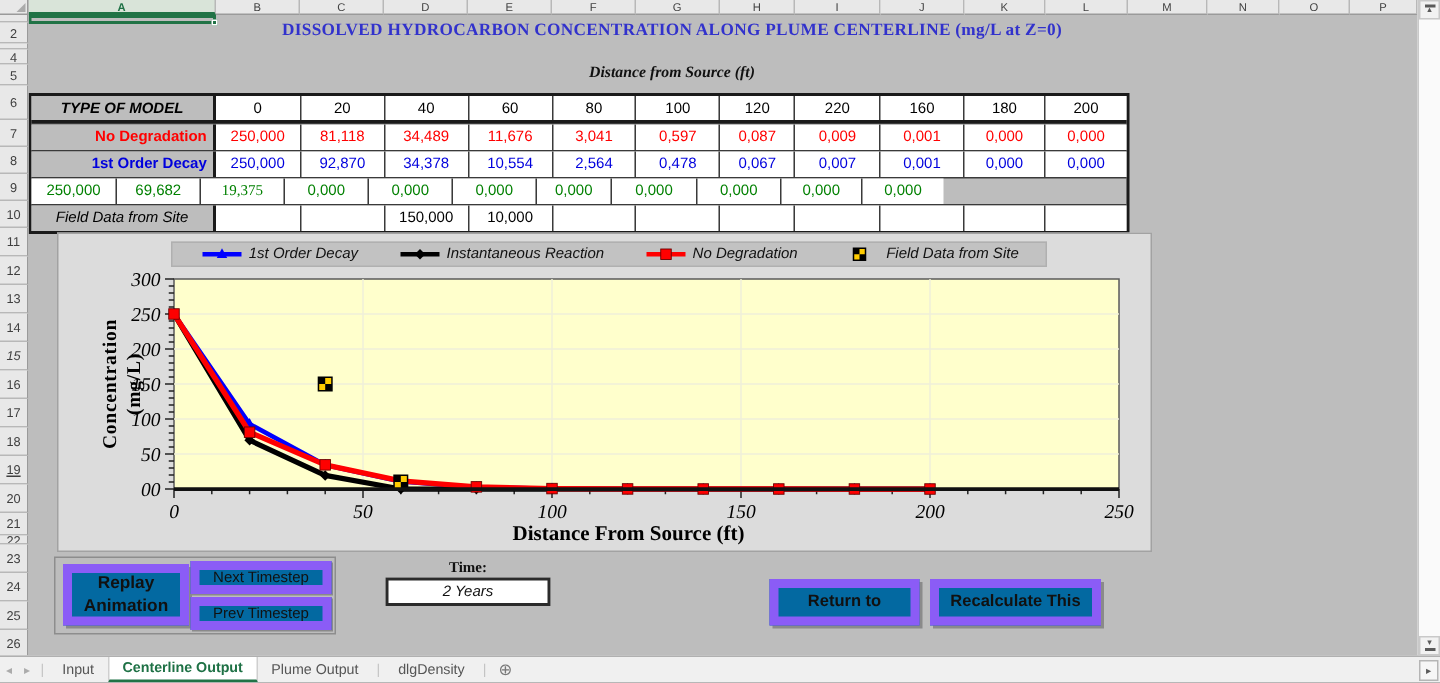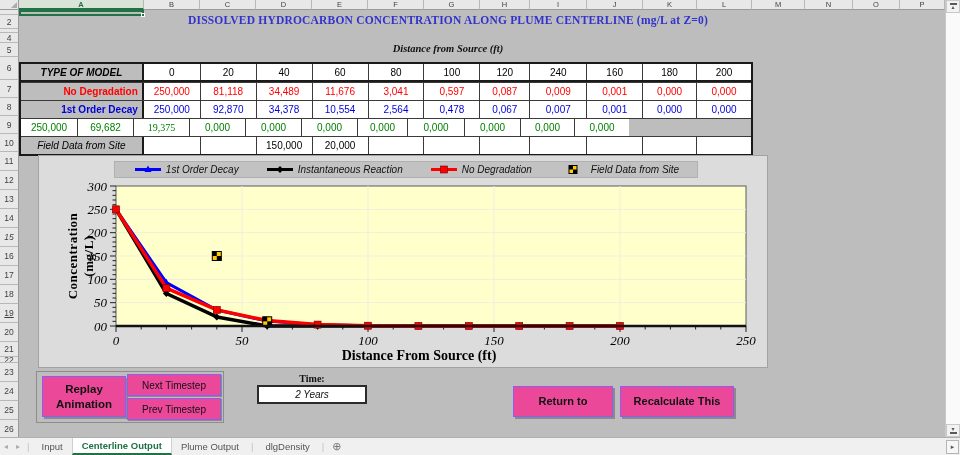--- a/index.html
+++ b/index.html
@@ -49,21 +49,21 @@
   #plot-svg { position:absolute; left:0; top:0; }
   #legend { position:absolute; left:75px; top:5px; width:584px; height:17px; background:#c2c2c2;
             border:1px solid #b0b0b0; display:flex; align-items:center; justify-content:center; gap:26px;
             font:italic 10px "Liberation Sans",sans-serif; color:#111; }
   .li { display:flex; align-items:center; gap:3px; white-space:nowrap; }
   #ylabel { position:absolute; left:-40px; top:83px; width:164px; height:34px; transform:rotate(-90deg);
             display:flex; flex-direction:column; align-items:center; justify-content:center;
             font:bold 13px "Liberation Serif",serif; line-height:16px; color:#000; letter-spacing:.5px; }
 
   
-  .btn3d { position:absolute; background:#ec4899; border:1px solid #8b5cf6; box-shadow:2px 2px 0 #8a8a8a;
+  .btn3d { position:absolute; background:#0369a1; border:6px solid #8b5cf6; box-shadow:2px 2px 0 #8a8a8a;
            display:flex; align-items:center; justify-content:center; text-align:center;
            font:bold 11px "Liberation Sans",sans-serif; color:#111; cursor:default; line-height:1.25; }
   .btn3d.small { font:10px "Liberation Sans",sans-serif; box-shadow:1px 1px 0 #8a8a8a; }
   #btn-frame { position:absolute; left:17px; top:361px; width:188px; height:52px; border:1px solid #8d8d8d; }
   #btn-replay { left:23px; top:366px; width:84px; height:41px; padding:0 8px; font-size:11.5px; }
   #btn-next  { left:108px; top:364px; width:94px; height:22px; }
   #btn-prev  { left:108px; top:388px; width:94px; height:22px; }
   #time-label { position:absolute; left:238px; top:363px; width:110px; text-align:center;
                 font:bold 10px "Liberation Serif",serif; color:#111; }
   #time-box { position:absolute; left:238px; top:375px; width:110px; height:19px; background:#fff;
@@ -160,21 +160,21 @@
     <div id="model-table">
         <div class="trow hdr">
           <div class="tc lab ctr" style="font-weight: bold; font-style: italic;">TYPE OF MODEL</div>
           <div class="tc val first" style="width: 56px;">0</div>
           <div class="tc val" style="width: 56px;">20</div>
           <div class="tc val" style="width: 56px;">40</div>
           <div class="tc val" style="width: 56px;">60</div>
           <div class="tc val" style="width: 56px;">80</div>
           <div class="tc val" style="width: 56px;">100</div>
           <div class="tc val" style="width: 50px;">120</div>
-          <div class="tc val" style="width: 57px;">240</div>
+          <div class="tc val" style="width: 57px;">220</div>
           <div class="tc val" style="width: 56px;">160</div>
           <div class="tc val" style="width: 54px;">180</div>
           <div class="tc val" style="width: 55px;">200</div>
         </div>
         <div class="trow">
           <div class="tc lab" style="color: rgb(255, 0, 0); font-weight: bold;">No Degradation</div>
           <div class="tc val first" style="width: 56px; color: rgb(255, 0, 0);">250,000</div>
           <div class="tc val" style="width: 56px; color: rgb(255, 0, 0);">81,118</div>
           <div class="tc val" style="width: 56px; color: rgb(255, 0, 0);">34,489</div>
           <div class="tc val" style="width: 56px; color: rgb(255, 0, 0);">11,676</div>
@@ -211,21 +211,21 @@
           <div class="tc val" style="width: 57px; color: rgb(0, 128, 0);">0,000</div>
           <div class="tc val" style="width: 56px; color: rgb(0, 128, 0);">0,000</div>
           <div class="tc val" style="width: 54px; color: rgb(0, 128, 0);">0,000</div>
           <div class="tc val" style="width: 55px; color: rgb(0, 128, 0);">0,000</div>
         </div>
         <div class="trow">
           <div class="tc lab ctr" style="color: rgb(0, 0, 0); font-style: italic;">Field Data from Site</div>
           <div class="tc val first" style="width: 56px; color: rgb(0, 0, 0);"></div>
           <div class="tc val" style="width: 56px; color: rgb(0, 0, 0);"></div>
           <div class="tc val" style="width: 56px; color: rgb(0, 0, 0);">150,000</div>
-          <div class="tc val" style="width: 56px; color: rgb(0, 0, 0);">20,000</div>
+          <div class="tc val" style="width: 56px; color: rgb(0, 0, 0);">10,000</div>
           <div class="tc val" style="width: 56px; color: rgb(0, 0, 0);"></div>
           <div class="tc val" style="width: 56px; color: rgb(0, 0, 0);"></div>
           <div class="tc val" style="width: 50px; color: rgb(0, 0, 0);"></div>
           <div class="tc val" style="width: 57px; color: rgb(0, 0, 0);"></div>
           <div class="tc val" style="width: 56px; color: rgb(0, 0, 0);"></div>
           <div class="tc val" style="width: 54px; color: rgb(0, 0, 0);"></div>
           <div class="tc val" style="width: 55px; color: rgb(0, 0, 0);"></div>
         </div>
       </div>
 

